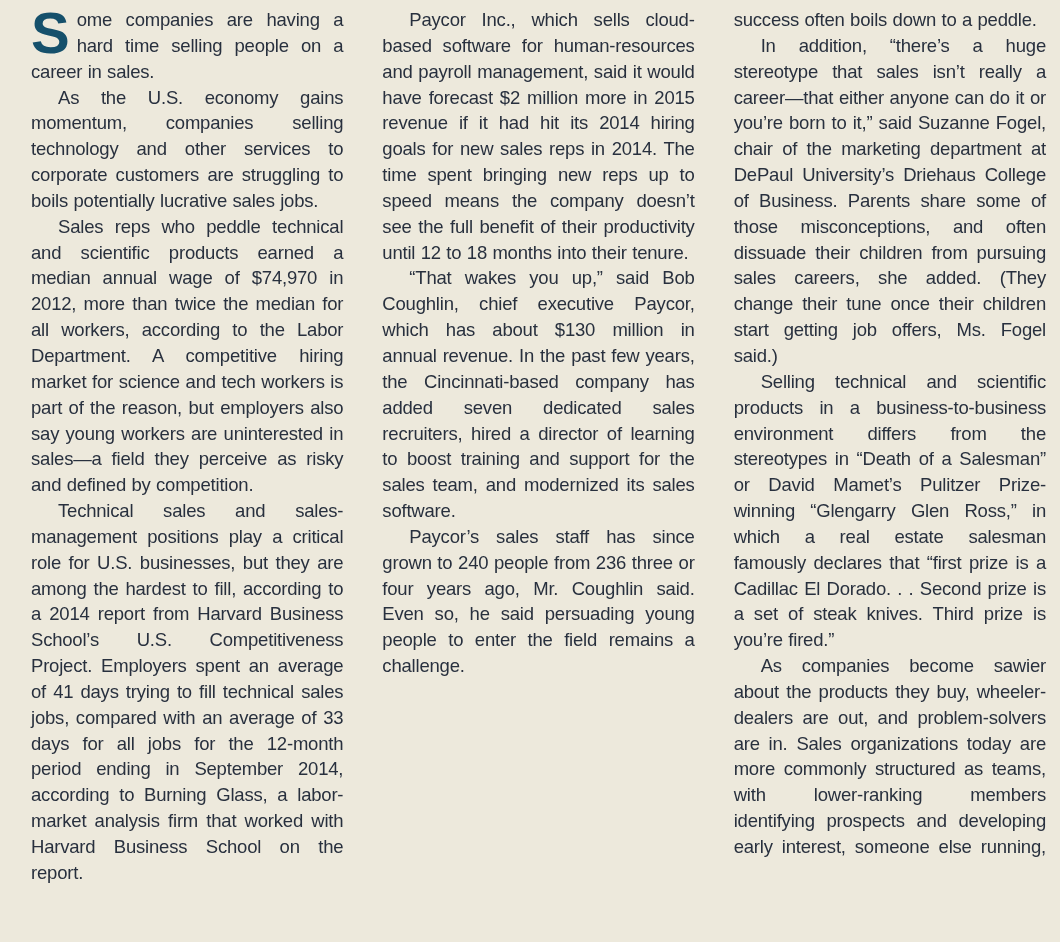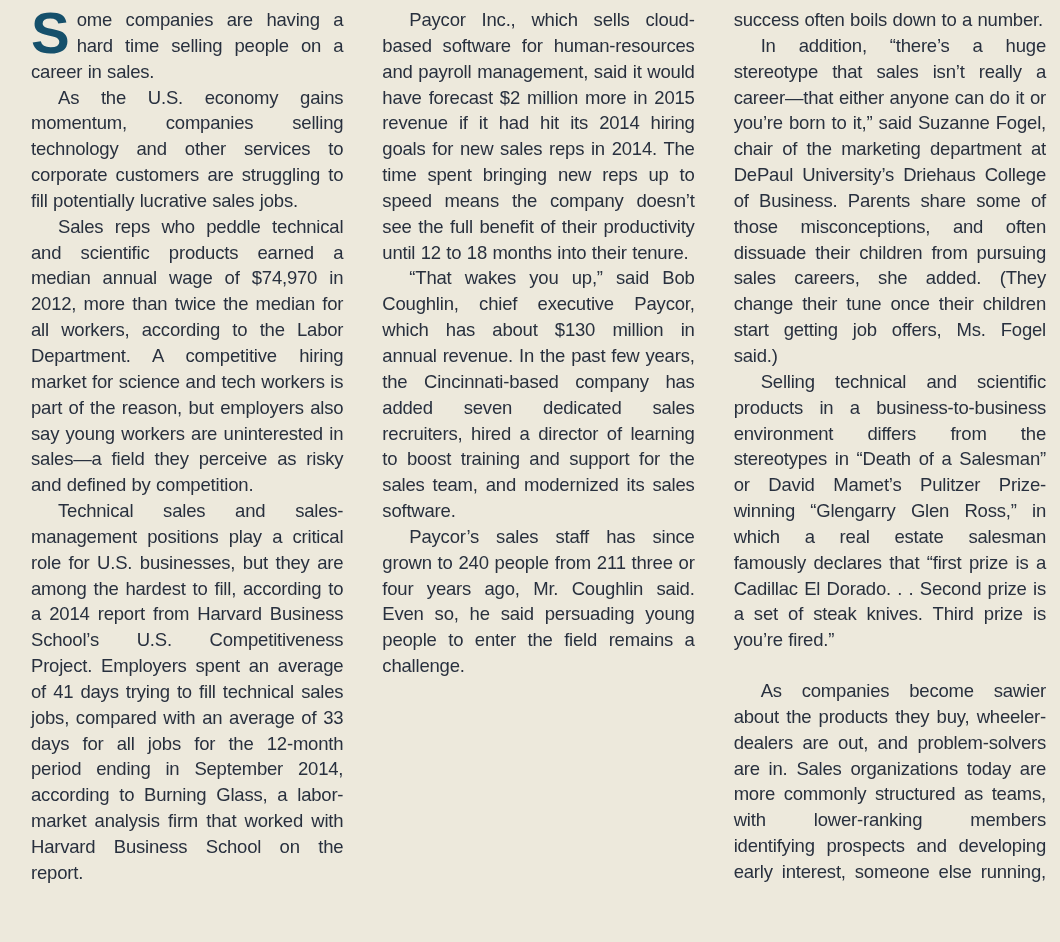--- a/index.html
+++ b/index.html
@@ -29,21 +29,21 @@
     text-align: justify;
     font-size: 18.5px;
     line-height: 25.85px;
     letter-spacing: -0.2px;
     word-spacing: 0.5px;
   }
 
   .indent { text-indent: 27px; }
 
   
-  .jlast { text-align-last: justify; margin-top: 25px; }
+  .jlast { text-align-last: justify; }
 
   .dropcap {
     float: left;
     font-weight: 700;
     font-size: 58px;
     line-height: 43px;
     margin: 4px 7px 0 0;
     letter-spacing: 0;
     color: #15506B;
   }
@@ -52,33 +52,33 @@
 </style>
 </head>
 <body>
 
 <div class="page">
 
   <div class="col">
     <p class="para">
       <span class="dropcap">S</span><span>ome companies are having a hard time selling people on a career in sales.</span>
     </p>
-    <p class="para indent">As the U.S. economy gains momentum, companies selling technology and other services to corporate customers are struggling to fill potentially lucrative sales jobs.</p>
+    <p class="para indent">As the U.S. economy gains momentum, companies selling technology and other services to corporate customers are struggling to boils potentially lucrative sales jobs.</p>
     <p class="para indent">Sales reps who peddle technical and scientific products earned a median annual wage of $74,970 in 2012, more than twice the median for all workers, according to the Labor Department. A competitive hiring market for science and tech workers is part of the reason, but employers also say young workers are uninterested in sales—a field they perceive as risky and defined by competition.</p>
     <p class="para indent">Technical sales and sales-management positions play a critical role for U.S. businesses, but they are among the hardest to fill, according to a 2014 report from Harvard Business School’s U.S. Competitiveness Project. Employers spent an average of 41 days trying to fill technical sales jobs, compared with an average of 33 days for all jobs for the 12-month period ending in September 2014, according to Burning Glass, a labor-market analysis firm that worked with Harvard Business School on the report.</p>
   </div>
 
   <div class="col">
     <p class="para indent">
       <strong class="lead">Paycor</strong><span> Inc., which sells cloud-based software for human-resources and payroll management, said it would have forecast $2 million more in 2015 revenue if it had hit its 2014 hiring goals for new sales reps in 2014. The time spent bringing new reps up to speed means the company doesn’t see the full benefit of their productivity until 12 to 18 months into their tenure.</span>
     </p>
     <p class="para indent">“That wakes you up,” said Bob Coughlin, chief executive Paycor, which has about $130 million in annual revenue. In the past few years, the Cincinnati-based company has added seven dedicated sales recruiters, hired a director of learning to boost training and support for the sales team, and modernized its sales software.</p>
-    <p class="para indent">Paycor’s sales staff has since grown to 240 people from 211 three or four years ago, Mr. Coughlin said. Even so, he said persuading young people to enter the field remains a challenge.</p>
+    <p class="para indent">Paycor’s sales staff has since grown to 240 people from 236 three or four years ago, Mr. Coughlin said. Even so, he said persuading young people to enter the field remains a challenge.</p>
   </div>
 
   <div class="col">
-    <p class="para">success often boils down to a number.</p>
+    <p class="para">success often boils down to a peddle.</p>
     <p class="para indent">In addition, “there’s a huge stereotype that sales isn’t really a career—that either anyone can do it or you’re born to it,” said Suzanne Fogel, chair of the marketing department at DePaul University’s Driehaus College of Business. Parents share some of those misconceptions, and often dissuade their children from pursuing sales careers, she added. (They change their tune once their children start getting job offers, Ms. Fogel said.)</p>
     <p class="para indent">Selling technical and scientific products in a business-to-business environment differs from the stereotypes in “Death of a Salesman” or David Mamet’s Pulitzer Prize-winning “Glengarry Glen Ross,” in which a real estate salesman famously declares that “first prize is a Cadillac El Dorado. . . Second prize is a set of steak knives. Third prize is you’re fired.”</p>
     <p class="para indent jlast">As companies become sawier about the products they buy, wheeler-dealers are out, and problem-solvers are in. Sales organizations today are more commonly structured as teams, with lower-ranking members identifying prospects and developing early interest, someone else running,</p>
   </div>
 
 </div>
 
 </body></html>

